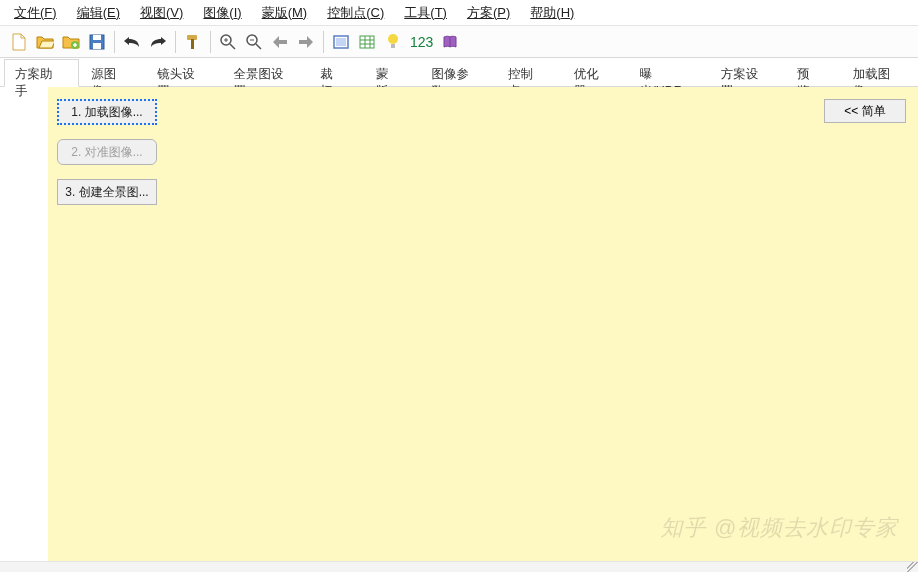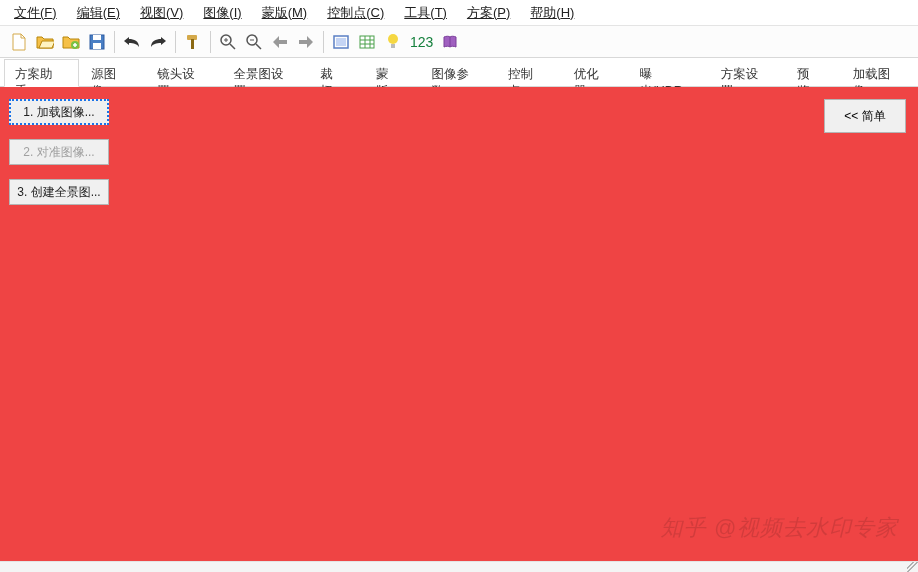--- a/index.html
+++ b/index.html
@@ -81,21 +81,22 @@
 }
 .tab.active {
   background: #fff;
   border-color: #d8d8d8;
   border-bottom: 1px solid #fff;
 }
 
 .content {
   position: relative;
   height: calc(572px - 26px - 32px - 29px - 11px);
-  background: #ef4444;
+  background: #fef9c3;
+  margin-left: 48px;
 }
 .step-btn {
   position: absolute;
   left: 9px;
   width: 100px;
   height: 26px;
   font-size: 12px;
   background: #f0f0f0;
   border: 1px solid #b5b5b5;
   display: flex;
@@ -103,30 +104,31 @@
   justify-content: center;
   cursor: pointer;
   color: #222;
 }
 .step-btn.selected {
   border: 2px dotted #1a73e8;
 }
 .step-btn.disabled {
   color: #a0a0a0;
   cursor: default;
+  border-radius: 6px;
 }
 .step1 { top: 12px; }
 .step2 { top: 52px; }
 .step3 { top: 92px; }
 
 .simple-btn {
   position: absolute;
   right: 12px;
   top: 12px;
-  height: 34px;
+  height: 24px;
   width: 82px;
   background: #f0f0f0;
   border: 1px solid #b5b5b5;
   display: flex;
   align-items: center;
   justify-content: center;
   font-size: 12px;
   cursor: pointer;
 }
 

